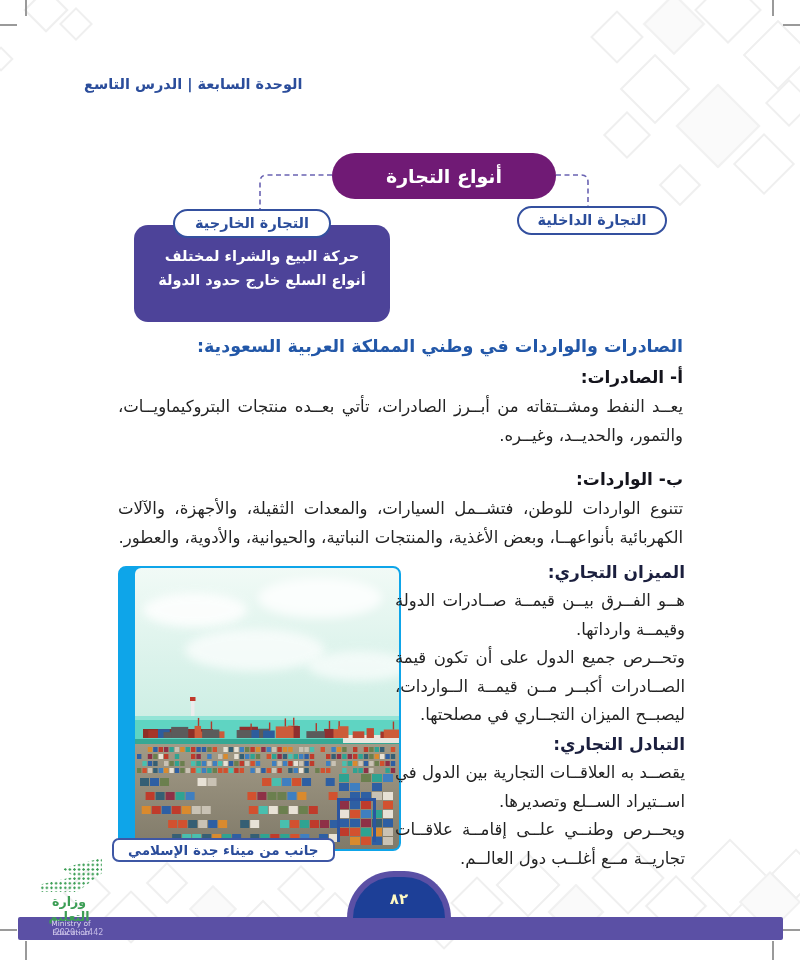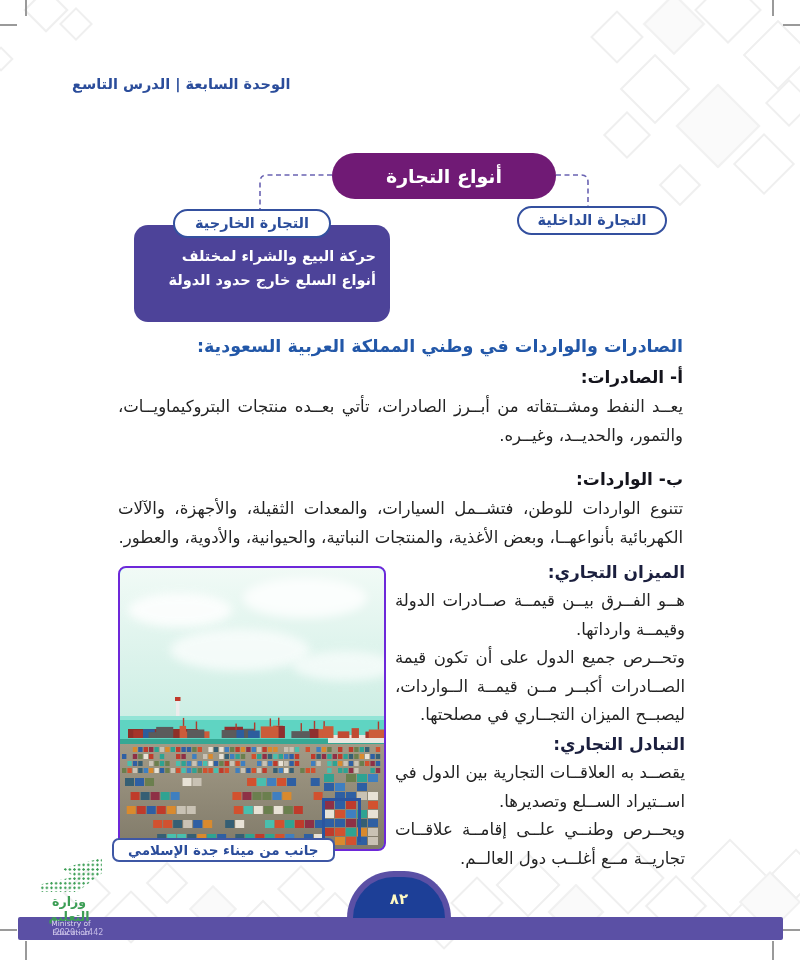--- a/index.html
+++ b/index.html
@@ -3,48 +3,48 @@
 <meta charset="utf-8">
 <style>
   html,body{margin:0;padding:0;background:#fff;}
   .page{position:relative;width:800px;height:960px;background:#ffffff;overflow:hidden;
         font-family:"DejaVu Sans","Liberation Sans",sans-serif;direction:rtl;}
   
   .diamond{position:absolute;border:2px solid #efefef;transform:rotate(45deg);z-index:0;}
   .diamond.f{background:#fafafa;border-color:#f1f1f1;}
   .cropmark{position:absolute;background:#9a9a9a;z-index:5;}
   
-  .unit-header{position:absolute;left:72px;top:76px;color:#2b4d9b;font-weight:700;
+  .unit-header{position:absolute;left:84px;top:76px;color:#2b4d9b;font-weight:700;
                font-size:14.5px;z-index:2;direction:rtl;}
   
   .root-pill{position:absolute;left:332px;top:153px;width:224px;height:46px;border-radius:24px;
              background:#701a75;color:#fff;font-weight:700;font-size:19px;text-align:center;
              line-height:46px;z-index:3;}
   .connector-svg{position:absolute;left:230px;top:165px;width:390px;height:50px;z-index:1;}
   .branch{position:absolute;z-index:2;}
   .branch-body{position:absolute;left:0;top:16px;width:100%;border-radius:14px;background:#4d4399;
-               color:#fff;font-weight:700;font-size:14.5px;line-height:23.5px;
+               color:#fff;font-weight:700;font-size:14.5px;line-height:23.5px;text-align:center;
                box-sizing:border-box;}
   .branch-pill{position:absolute;top:0;background:#fff;border:2px solid #34509f;border-radius:16px;
                color:#2b4d9b;font-weight:700;font-size:14.5px;line-height:25px;text-align:center;
                z-index:2;box-sizing:border-box;}
   .branch-external{left:134px;top:209px;width:256px;height:113px;}
   .branch-external .branch-body{height:97px;padding:20px 14px 0 14px;}
   .branch-external .branch-pill{left:39px;width:158px;height:29px;}
   .branch-internal{left:472px;top:206px;width:256px;height:124px;}
   .branch-internal .branch-body{top:19px;height:105px;padding:16px 12px 0 12px;}
   .branch-internal .branch-pill{left:45px;width:150px;height:29px;}
   
   .sections{position:absolute;left:118px;top:336px;width:565px;z-index:2;}
   .h-main{color:#2257a8;font-weight:700;font-size:17.5px;margin:0 0 10px 0;}
   .h-sub{color:#14141c;font-weight:700;font-size:17px;margin:11px 0 6px 0;}
   .body-p{color:#232323;font-size:16.5px;line-height:28.5px;text-align:justify;margin:0;}
   
-  .figure{position:absolute;left:118px;top:566px;width:264px;height:281px;border:2px solid #6d28d9;
-          border-radius:8px;z-index:2;background:#0ea5e9;}
+  .figure{position:absolute;left:118px;top:566px;width:264px;height:281px;border:2px solid #0ea5e9;
+          border-radius:8px;z-index:2;background:#0ea5e9;padding-left:15px;}
   .figure svg{display:block;border-radius:6px;}
   .figure-caption{position:absolute;left:-8px;bottom:-13px;background:#fff;border:2px solid #3e57a5;
           border-radius:7px;padding:2px 14px;color:#2b4d9b;font-weight:700;font-size:13.5px;
           white-space:nowrap;z-index:3;}
   .side-col{position:absolute;right:115px;top:558px;width:290px;z-index:2;}
   .h-side{color:#1b1f3e;font-weight:700;font-size:17px;line-height:29px;margin:0;}
   .side-p{color:#232323;font-size:16.5px;line-height:28.6px;text-align:justify;margin:0;}
   
   .footer-bar{position:absolute;left:18px;top:917px;width:765px;height:23px;background:#5b50a5;
               border-radius:2px;z-index:2;}

